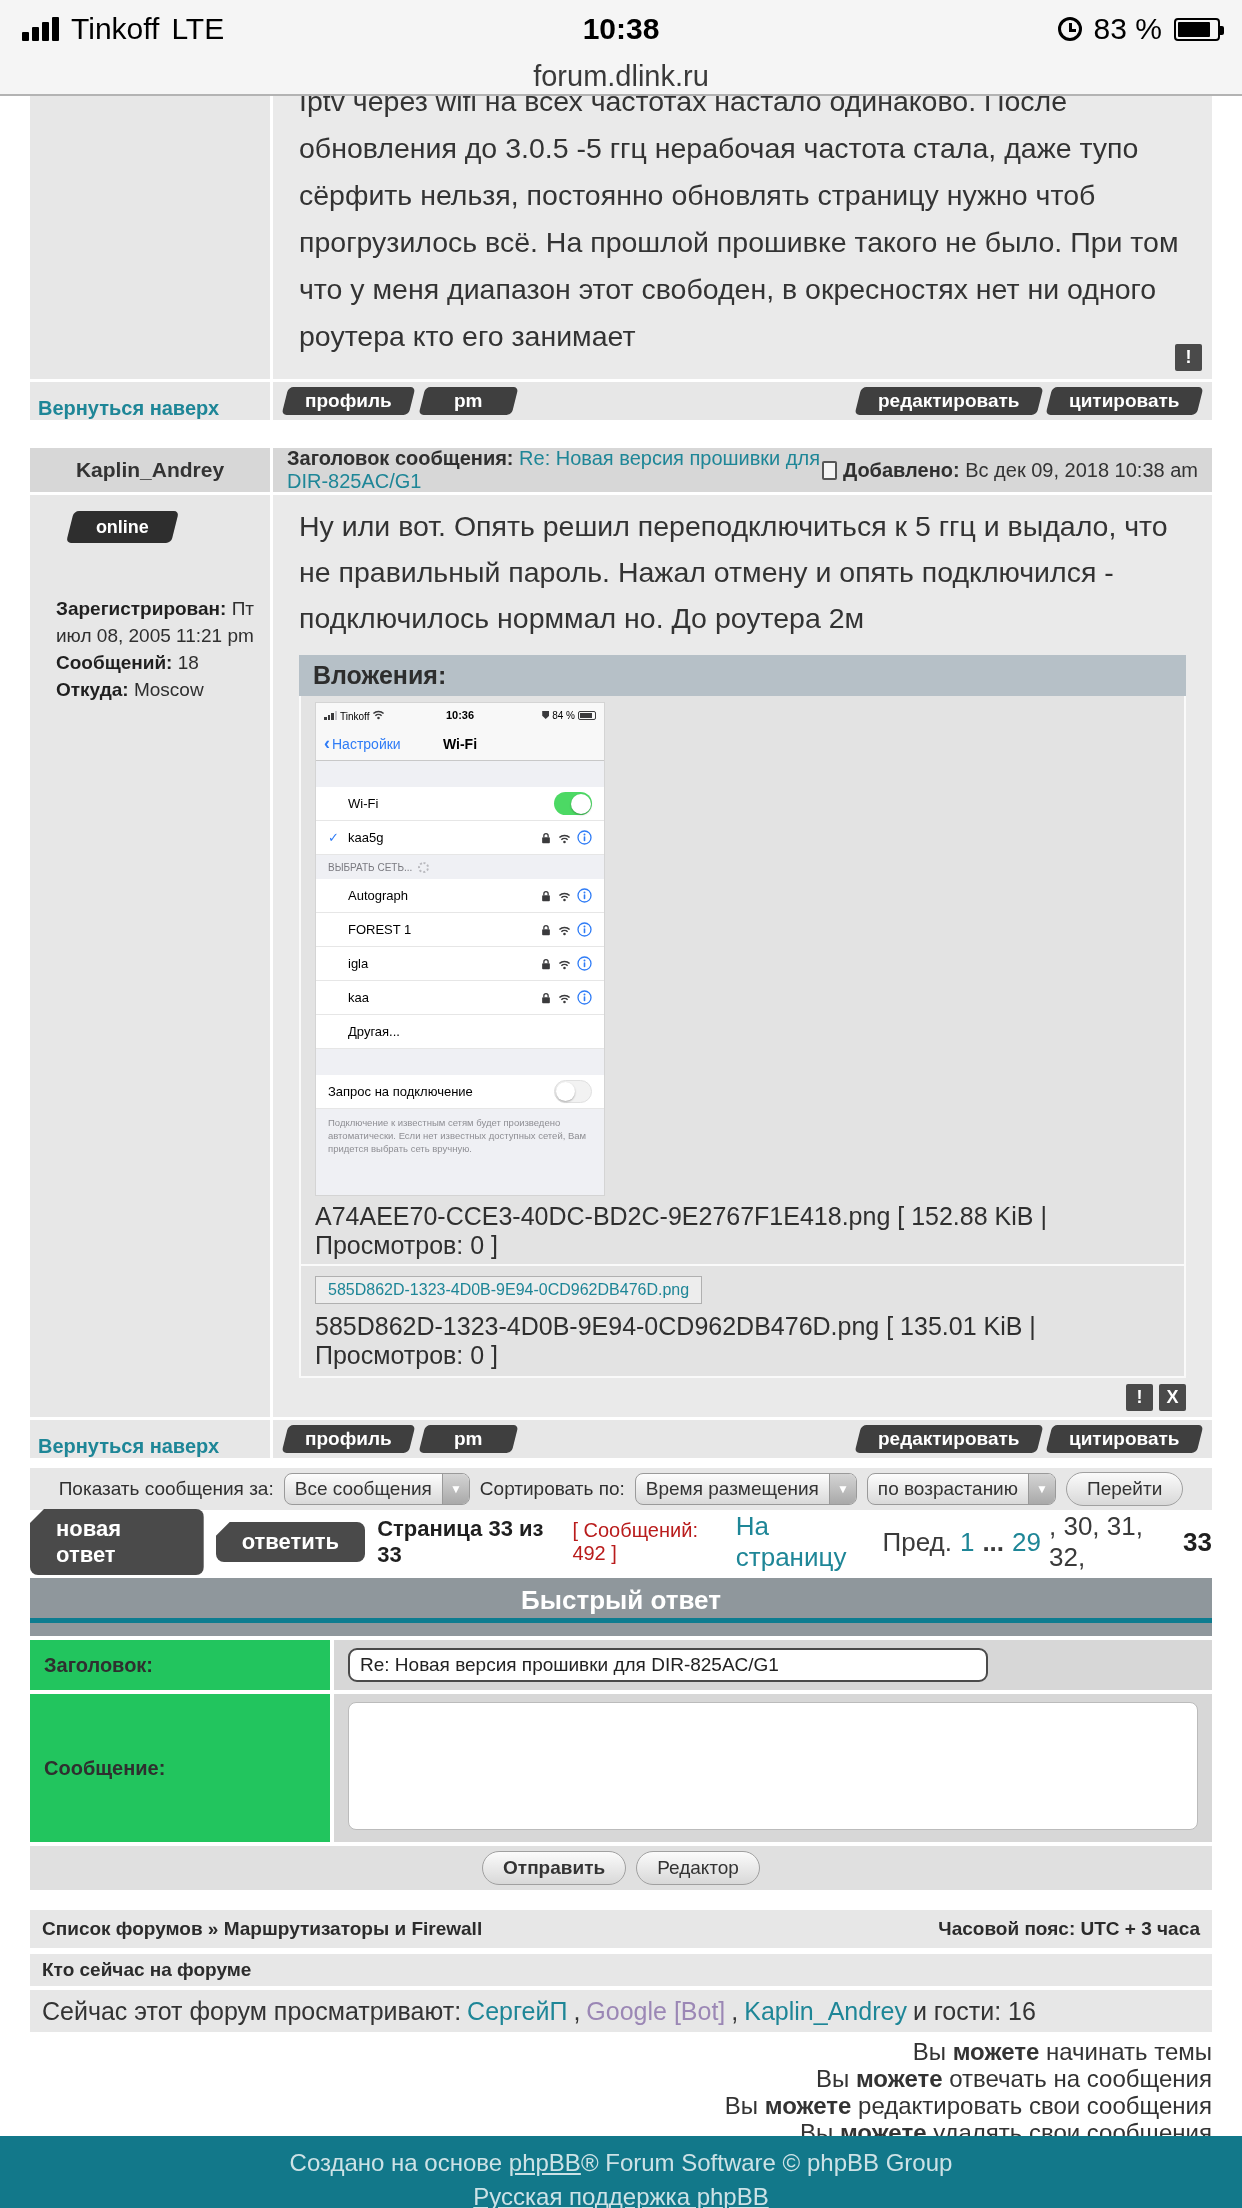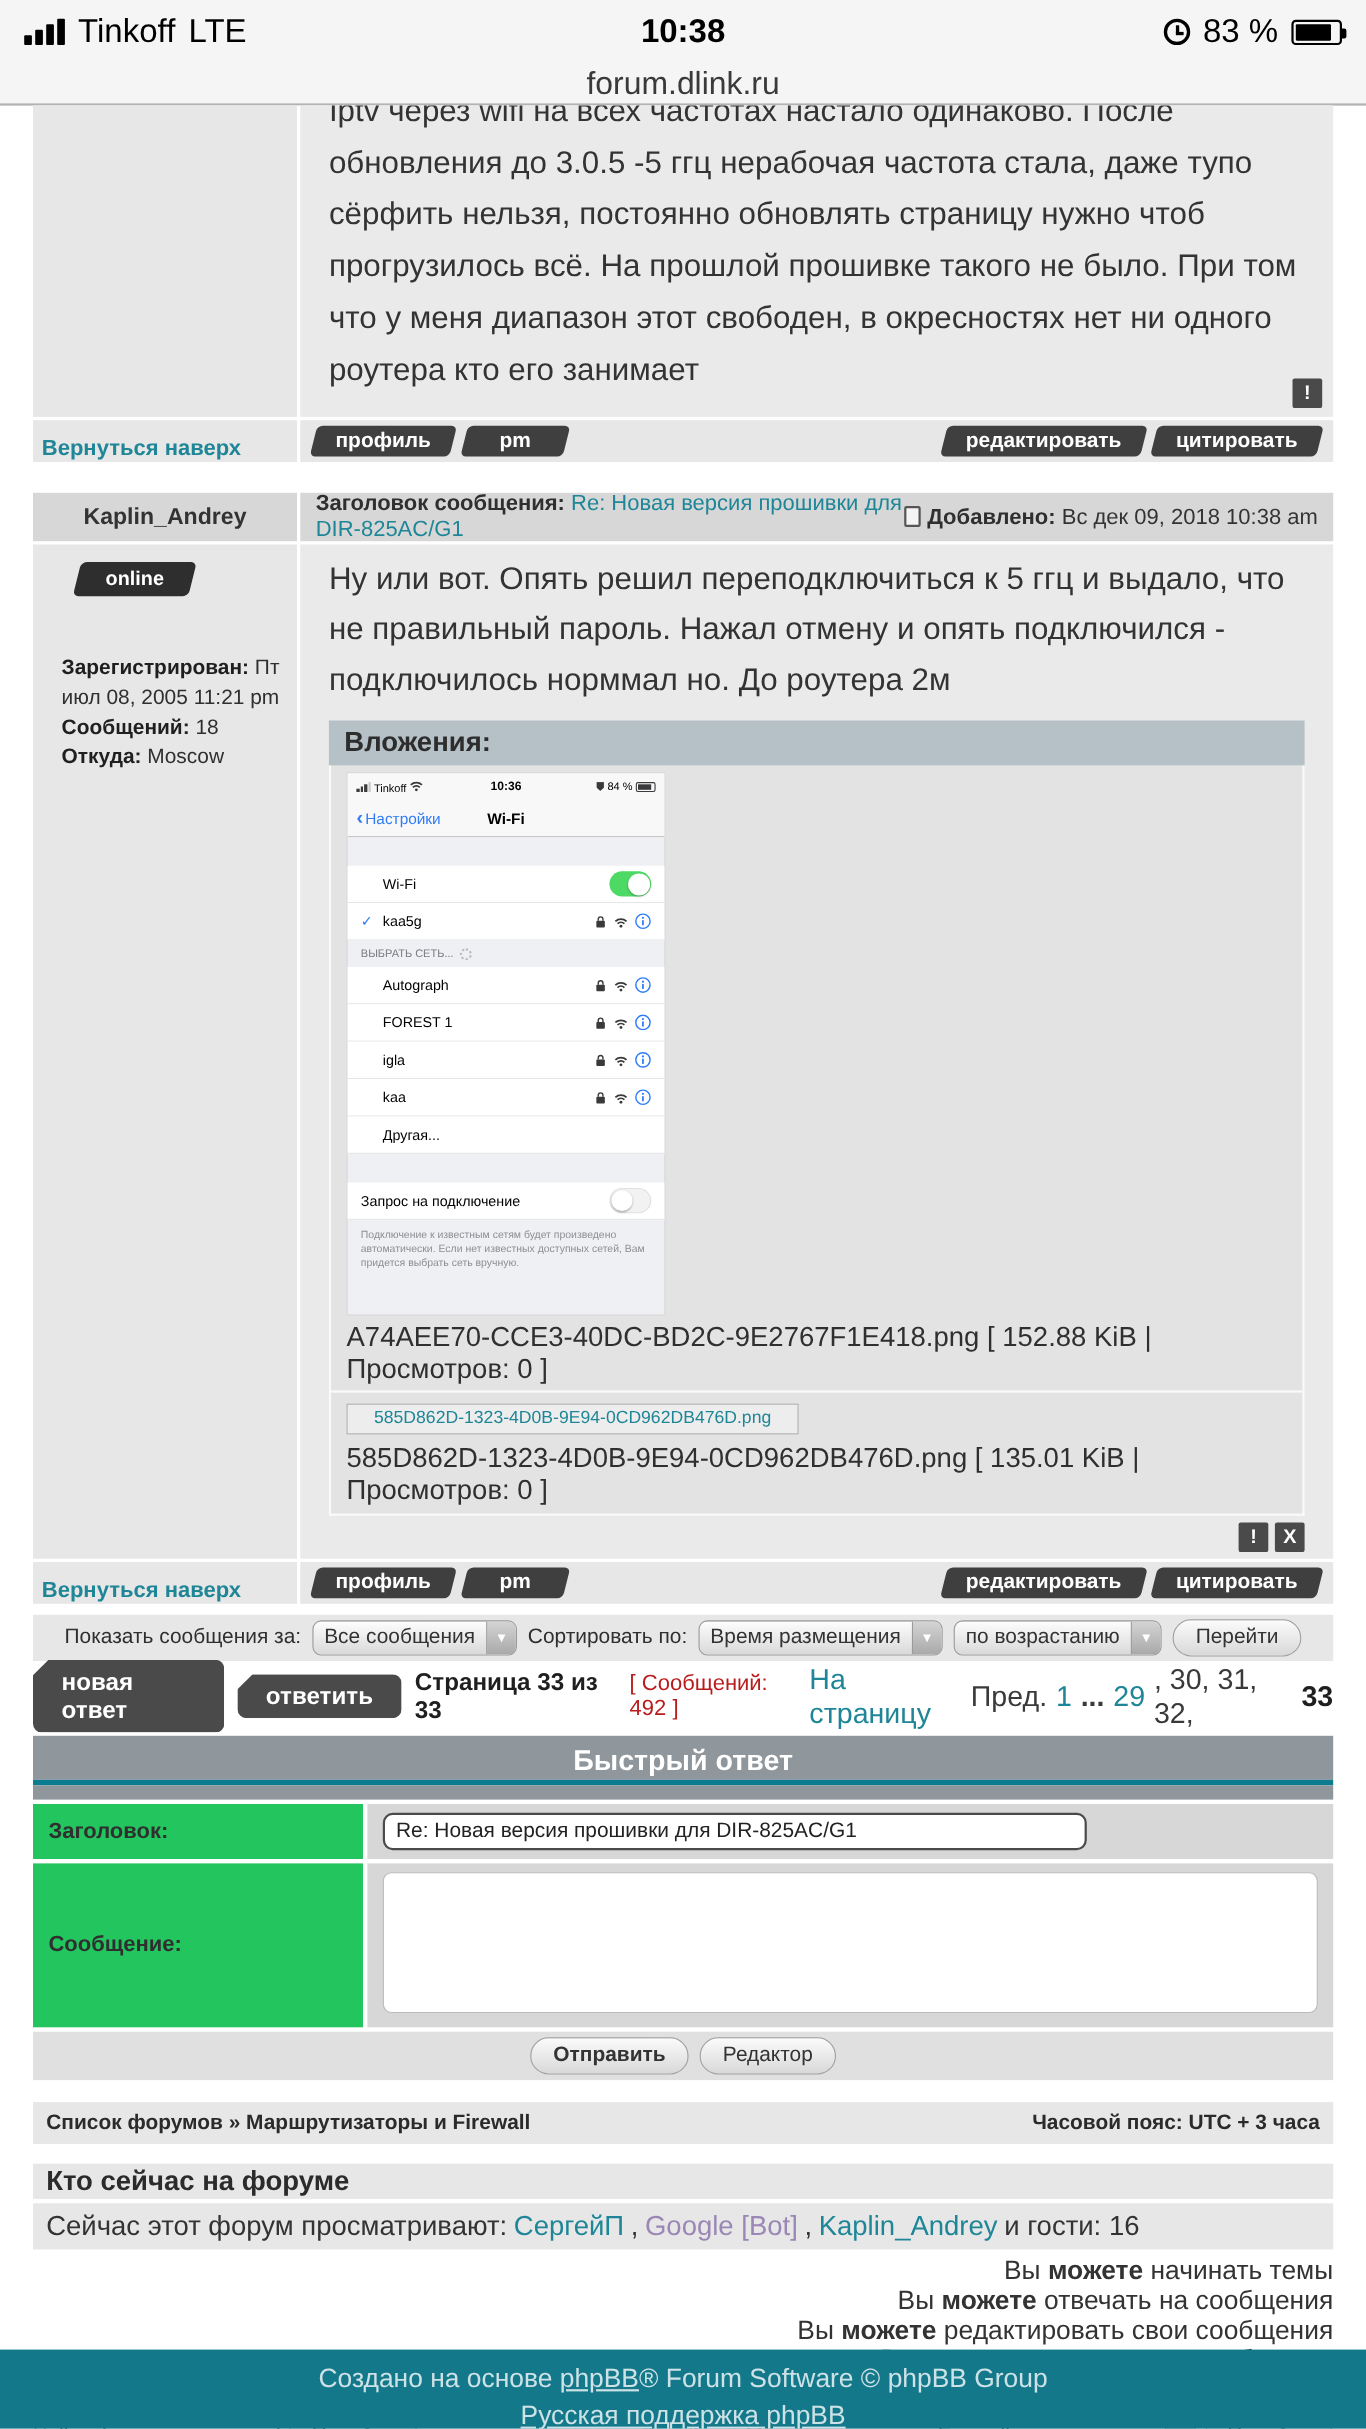--- a/index.html
+++ b/index.html
@@ -61,21 +61,21 @@
   .profinfo b { color:#1f1f1f; }
 
   
   .p2-body { padding:8px 26px 6px; }
   .p2-body .msg { font-size:28.5px; line-height:46px; color:#333; }
   .attach { margin-top:14px; width:100%; }
   .attach-h { background:#b6c0c7; padding:6px 14px; font-weight:bold; font-size:25px; color:#2d2d2d; }
   .attach-b { background:#e3e3e3; border:2px solid #fafafa; border-top:none; padding:6px 14px; }
   .attach-div { border-top:2px solid #fafafa; margin:4px -14px 6px; }
   .cap { font-size:25px; color:#2f2f2f; margin-top:6px; }
-  .linkbox { display:inline-block; border:1px solid #b0b0b0; background:#ededed; padding:4px 24px; font-size:16px; margin:4px 0 2px; }
+  .linkbox { display:inline-block; border:1px solid #b0b0b0; background:#ededed; padding:4px 12px; font-size:16px; margin:4px 0 2px; }
   .p2-btns { text-align:right; margin-top:6px; display:flex; gap:6px; justify-content:flex-end; }
 
   
   .shot { width:290px; height:494px; background:#eff0f4; border:1px solid #d4d4d4; display:flex; flex-direction:column; font-family:"Liberation Sans", sans-serif; }
   .m-status { height:24px; background:#f8f8f8; display:flex; align-items:center; justify-content:space-between; padding:0 8px; font-size:10px; color:#000; position:relative; }
   .m-status .c { position:absolute; left:0; right:0; text-align:center; font-weight:bold; font-size:11px; }
   .m-sig { display:inline-flex; align-items:flex-end; gap:1px; margin-right:3px; }
   .m-sig i { width:2.5px; background:#3a3a3c; display:block; }
   .m-sig i:nth-child(1){height:3px}.m-sig i:nth-child(2){height:5px}.m-sig i:nth-child(3){height:7px}.m-sig i:nth-child(4){height:9px; background:#c7c7cc}
   .m-batt { display:inline-block; width:18px; height:9px; border:1px solid #3a3a3c; border-radius:2px; padding:1px; margin-left:3px; }
@@ -128,21 +128,21 @@
   .qr-input { width:640px; height:34px; border:2px solid #4a4a4a; border-radius:9px; background:#fff; font-size:19px; padding:0 10px; font-family:"Liberation Sans",sans-serif; color:#222; }
   .qr-ta { width:100%; height:128px; border:1px solid #bbb; border-radius:8px; background:#fff; resize:none; }
   .qr-btnrow { background:#e0e0e0; height:44px; display:flex; align-items:center; justify-content:center; gap:10px; }
   .pill.b { font-weight:bold; }
 
   
   .crumb { margin-top:20px; background:#e7e7e7; height:38px; display:flex; align-items:center; justify-content:space-between; padding:0 12px; font-size:19px; }
   .crumb b { color:#2b2b2b; }
 
   
-  .who-h { margin-top:18px; background:#e7e7e7; height:32px; display:flex; align-items:center; padding:0 12px; font-weight:bold; font-size:25px; color:#2b2b2b; }
+  .who-h { margin-top:6px; background:#e7e7e7; height:32px; display:flex; align-items:center; padding:0 12px; font-weight:bold; font-size:19px; color:#2b2b2b; }
   .who-b { margin-top:4px; background:#e7e7e7; min-height:42px; display:flex; align-items:center; padding:0 12px; font-size:25px; color:#333; flex-wrap:wrap; gap:0 6px; }
   .who-b .bot { color:#9b87b5; }
 
   
   .perms { margin-top:6px; text-align:right; font-size:24px; line-height:27px; color:#333; }
 
   
   .botbar { margin-top:8px; display:flex; align-items:center; justify-content:space-between; height:40px; }
   .botbar .lft, .botbar .rgt { display:flex; align-items:center; gap:8px; font-size:18px; color:#2f2f2f; }
   .srch { width:160px; height:32px; border:2px solid #555; border-radius:6px; background:#fff; }

